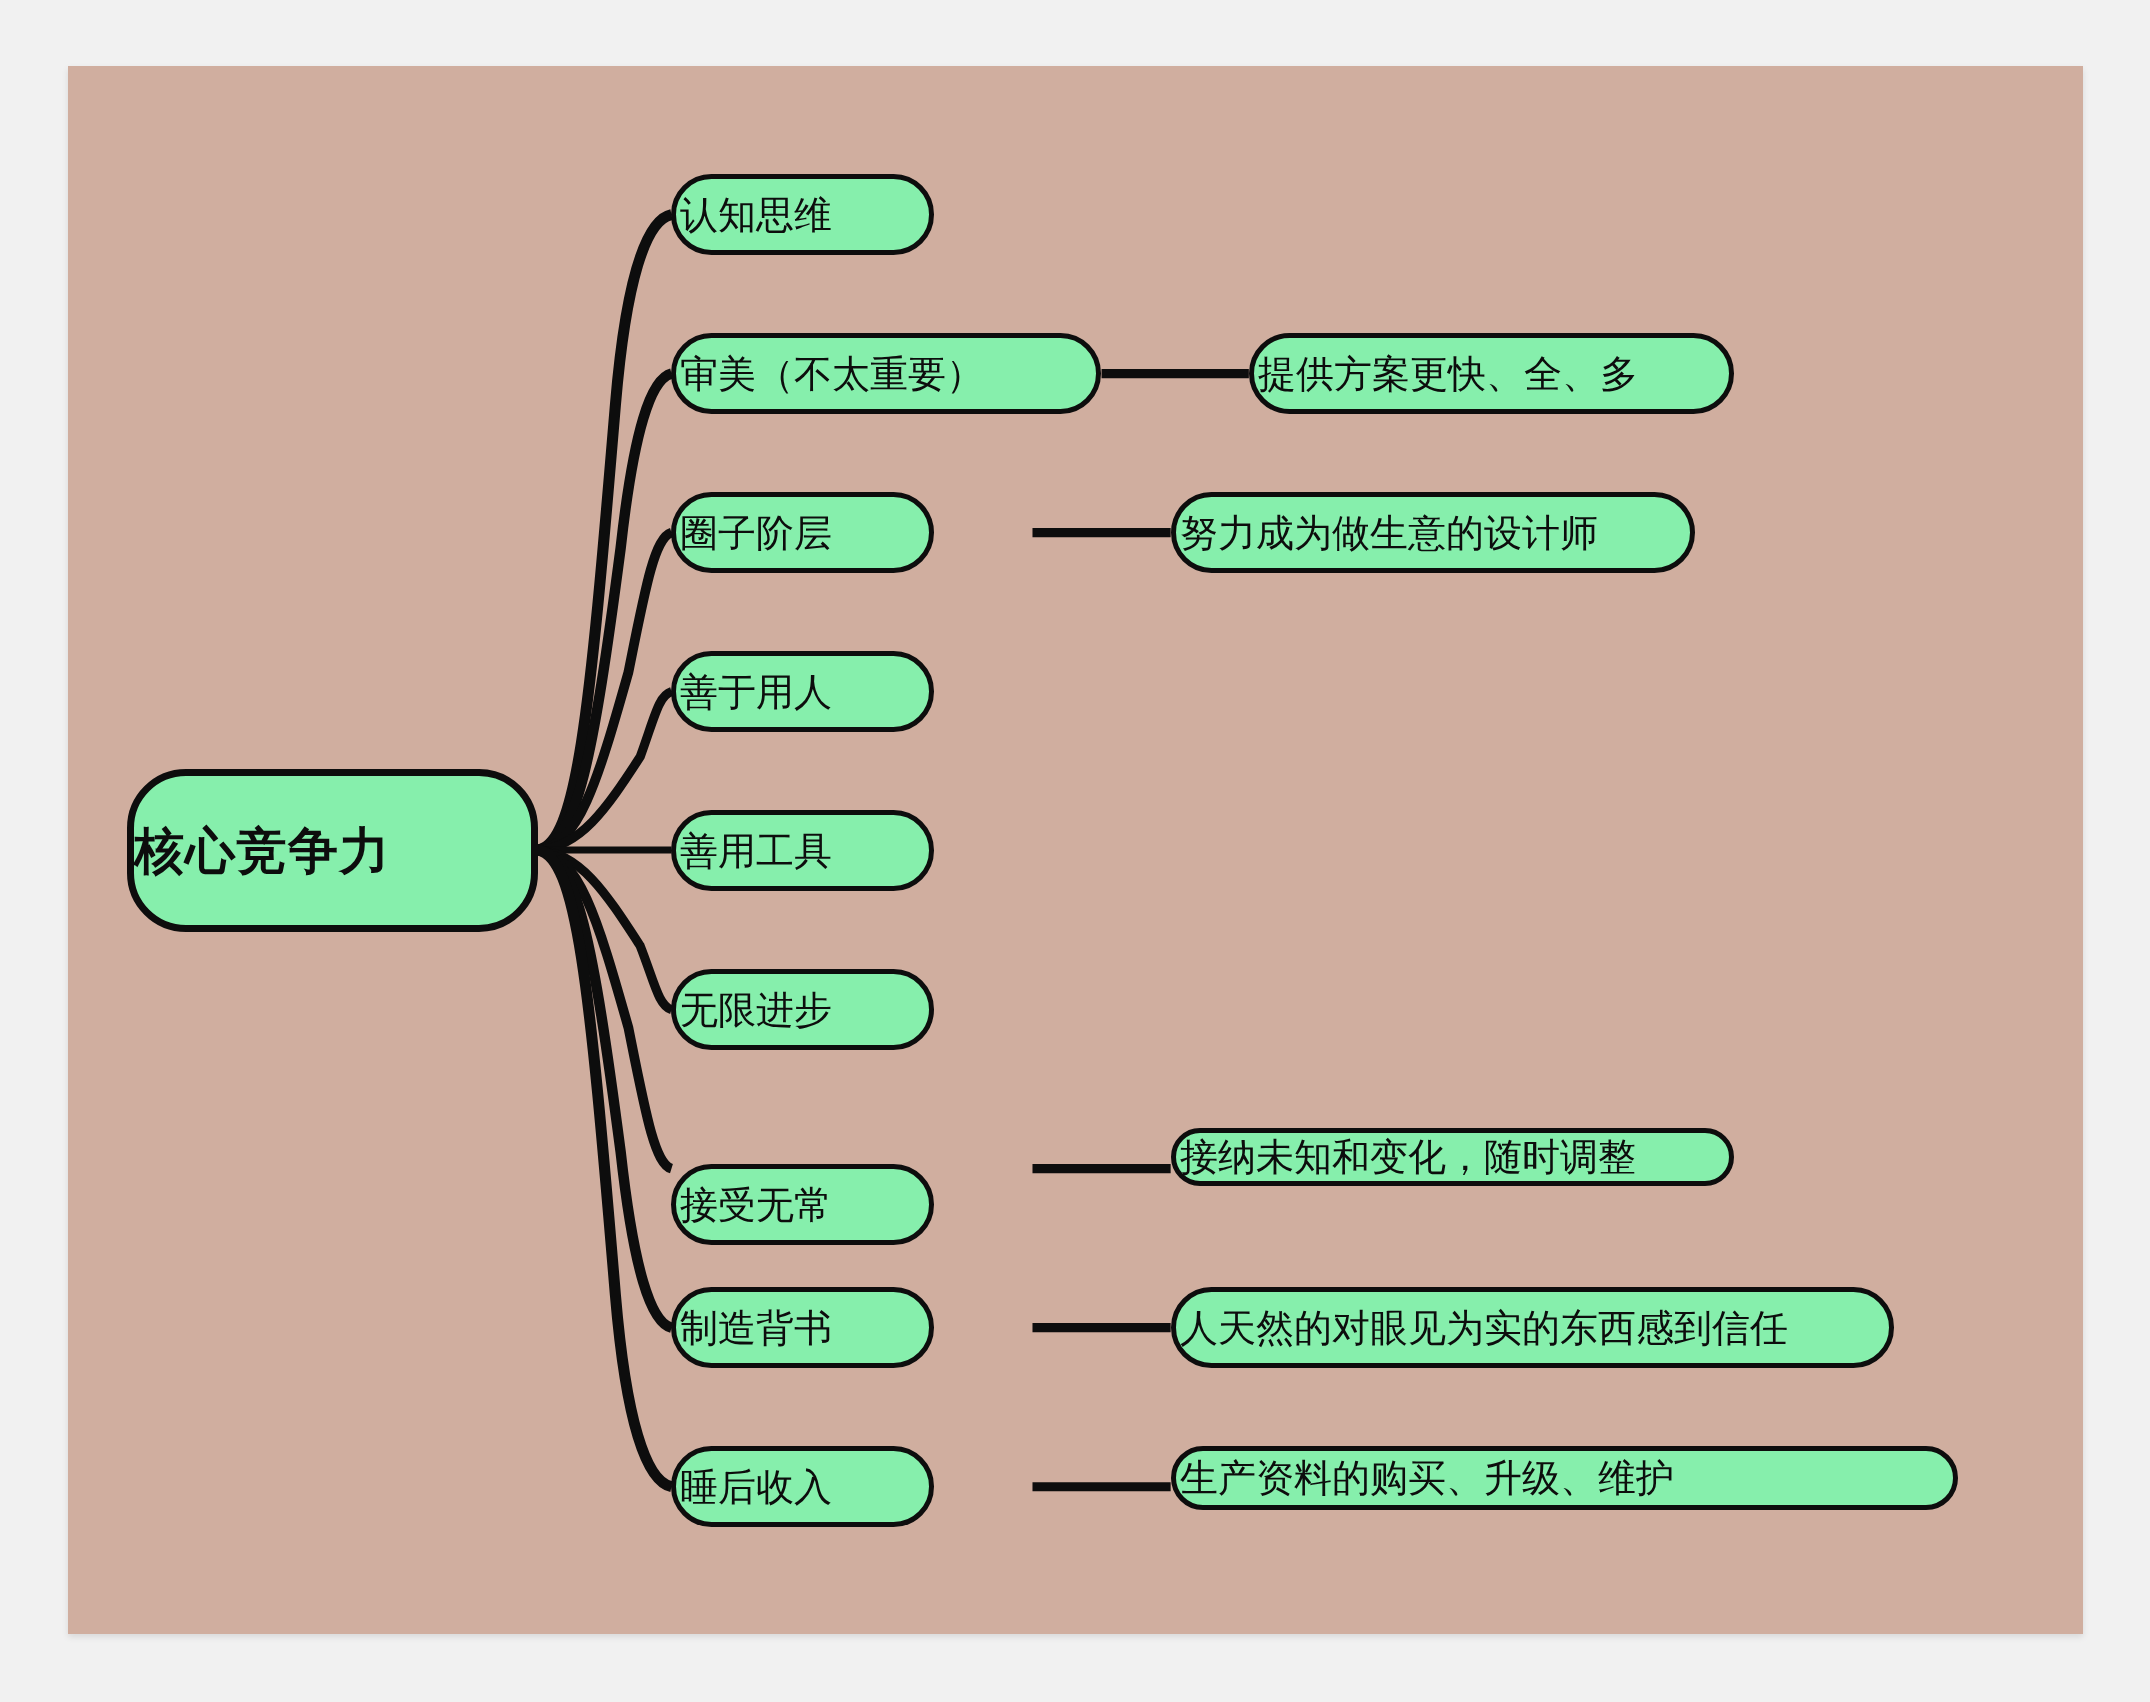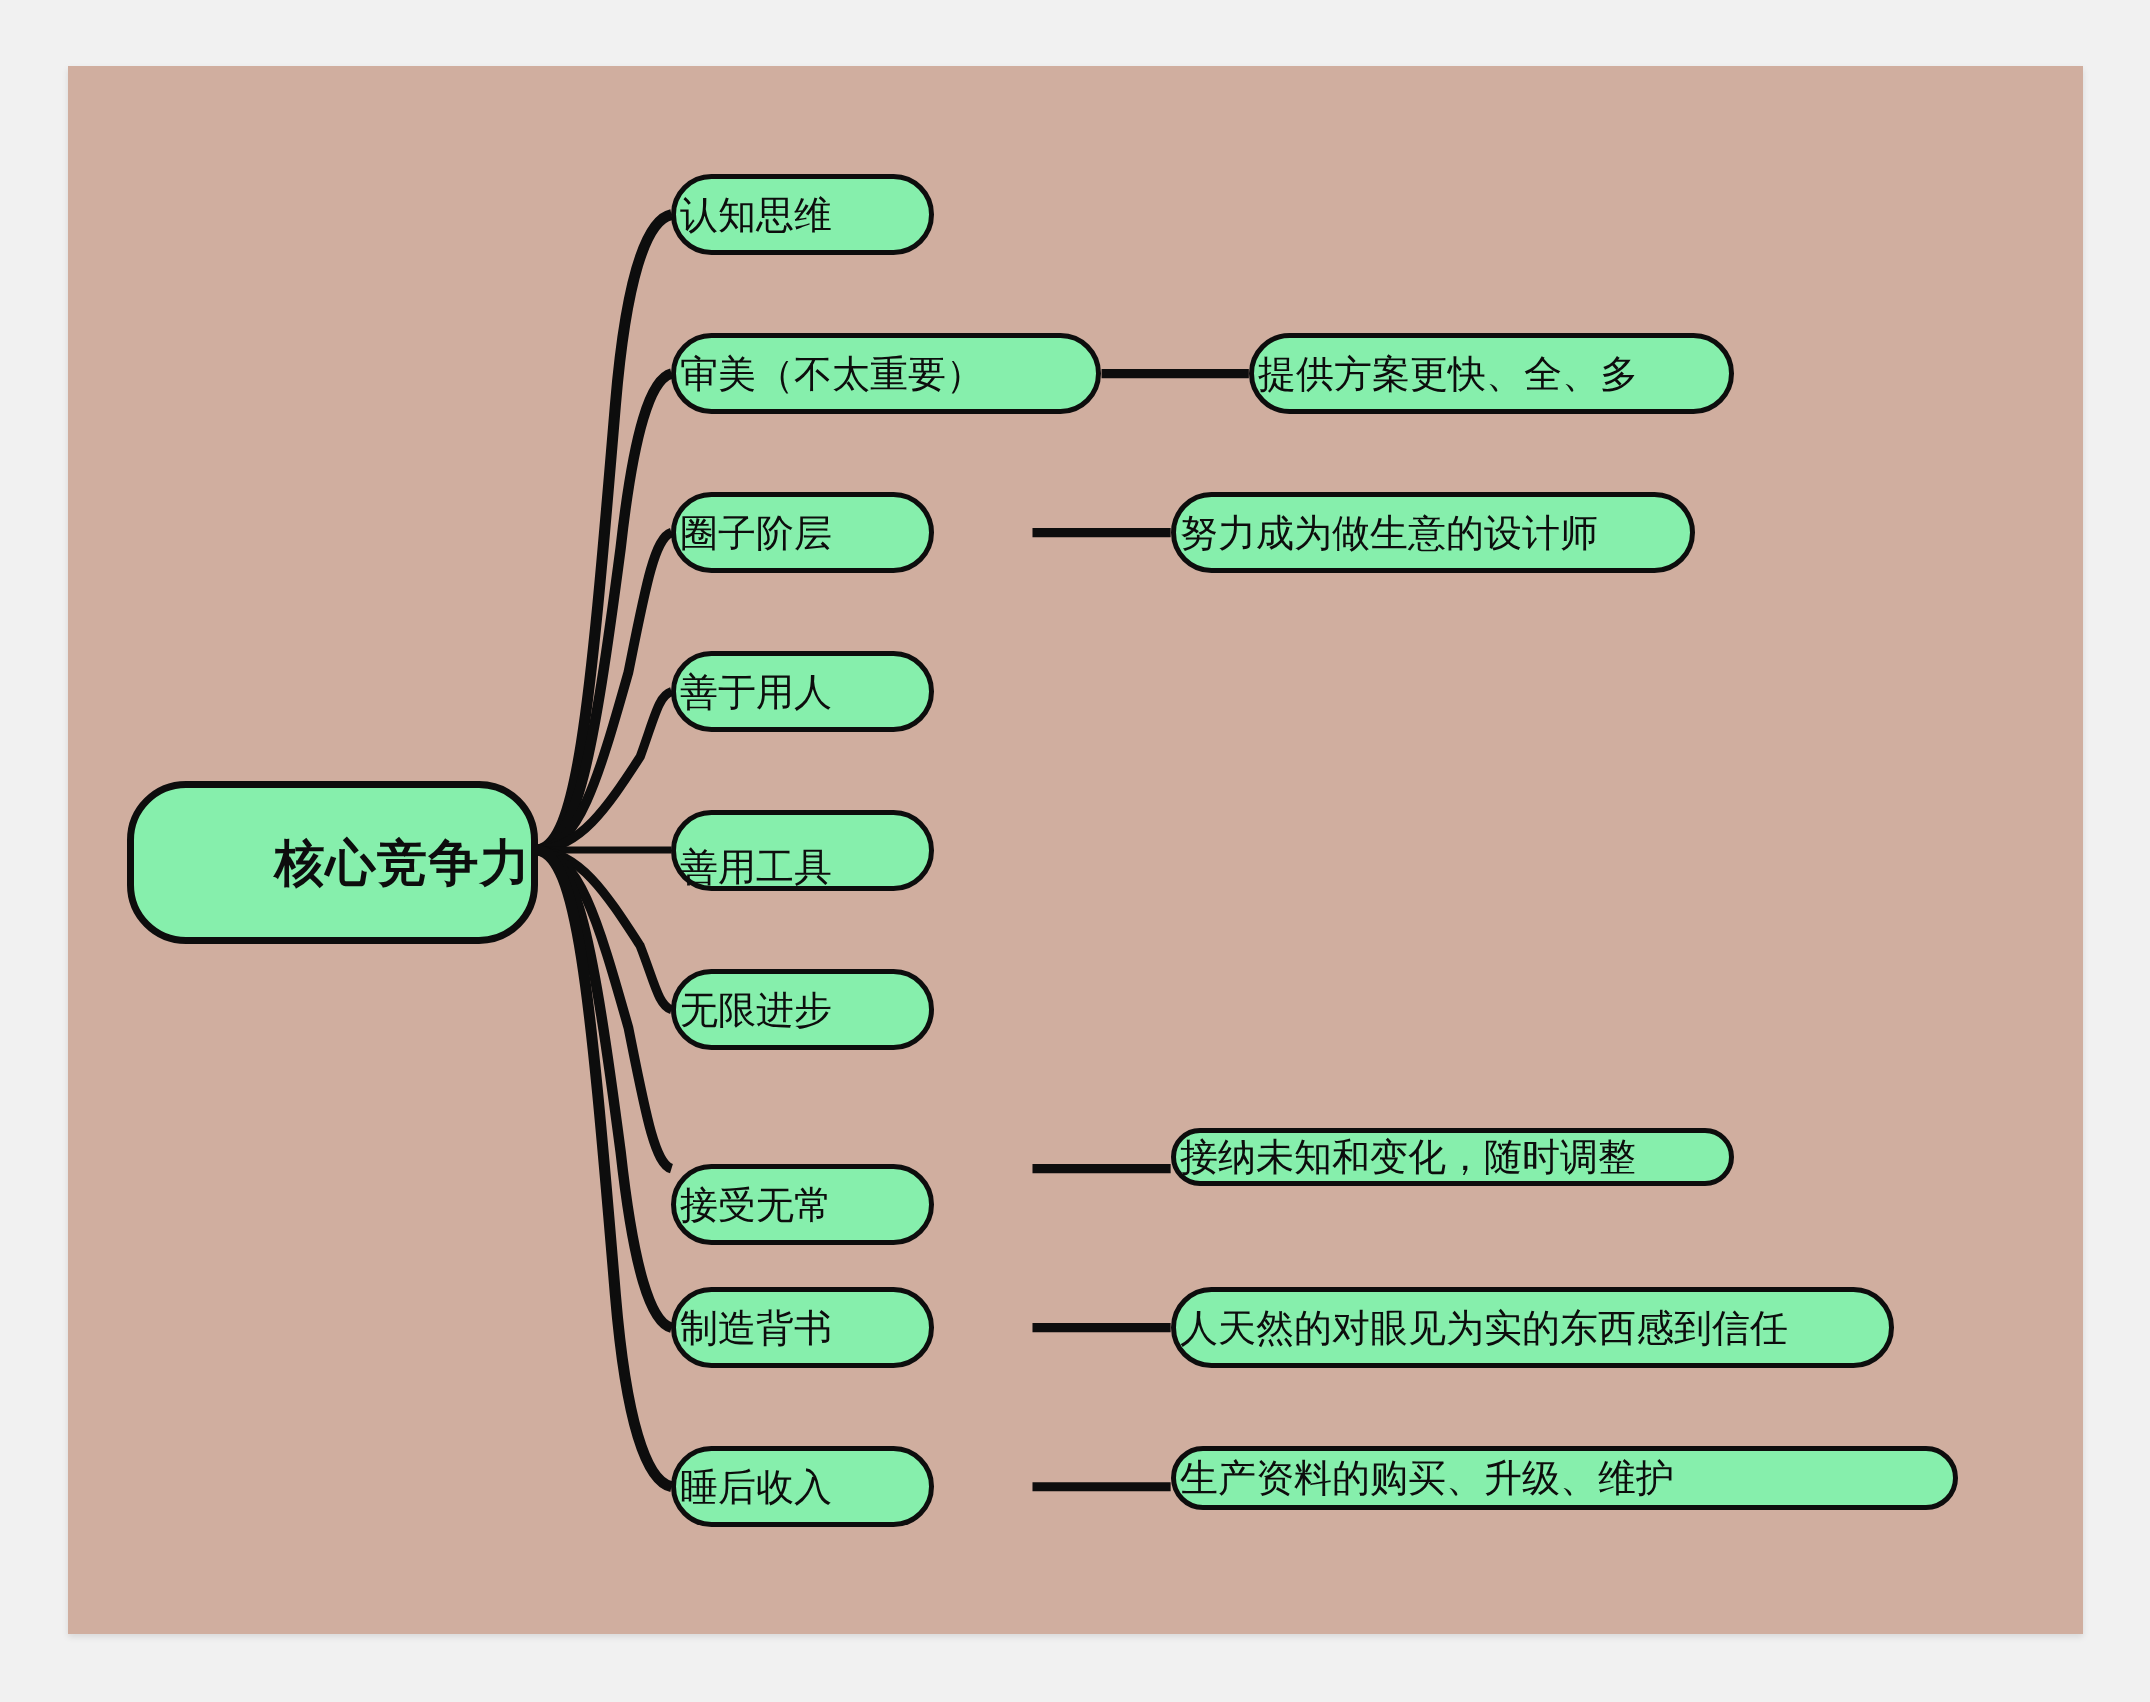--- a/index.html
+++ b/index.html
@@ -57,22 +57,21 @@
 
   .node-label {
     display: block;
     line-height: 1;
   }
 
   
   #node-root {
     border-width: 7.2px;
     border-radius: 59px;
-    justify-content: flex-end;
-    margin-top: 12px;
+    justify-content: flex-start;
   }
   #node-root .node-label {
     font-size: 50px;
     font-weight: 700;
     letter-spacing: 1.3px;
   }
 
   
   .level1 .node-label {
     font-size: 38px;
@@ -125,21 +124,21 @@
     </div>
 
     <div class="node level1" style="left:603px; top:426px; width:263px; height:81px;">
       <span class="node-label">圈子阶层</span>
     </div>
 
     <div class="node level1" style="left:603px; top:585px; width:263px; height:81px;">
       <span class="node-label">善于用人</span>
     </div>
 
-    <div class="node level1" style="left:603px; top:744px; width:263px; height:81px;align-items:flex-end;">
+    <div class="node level1" style="left:603px; top:744px; width:263px; height:81px;">
       <span class="node-label">善用工具</span>
     </div>
 
     <div class="node level1" style="left:603px; top:903px; width:263px; height:81px;">
       <span class="node-label">无限进步</span>
     </div>
 
     <div class="node level1" style="left:603px; top:1062px; width:263px; height:81px;margin-top:36px;">
       <span class="node-label">接受无常</span>
     </div>

